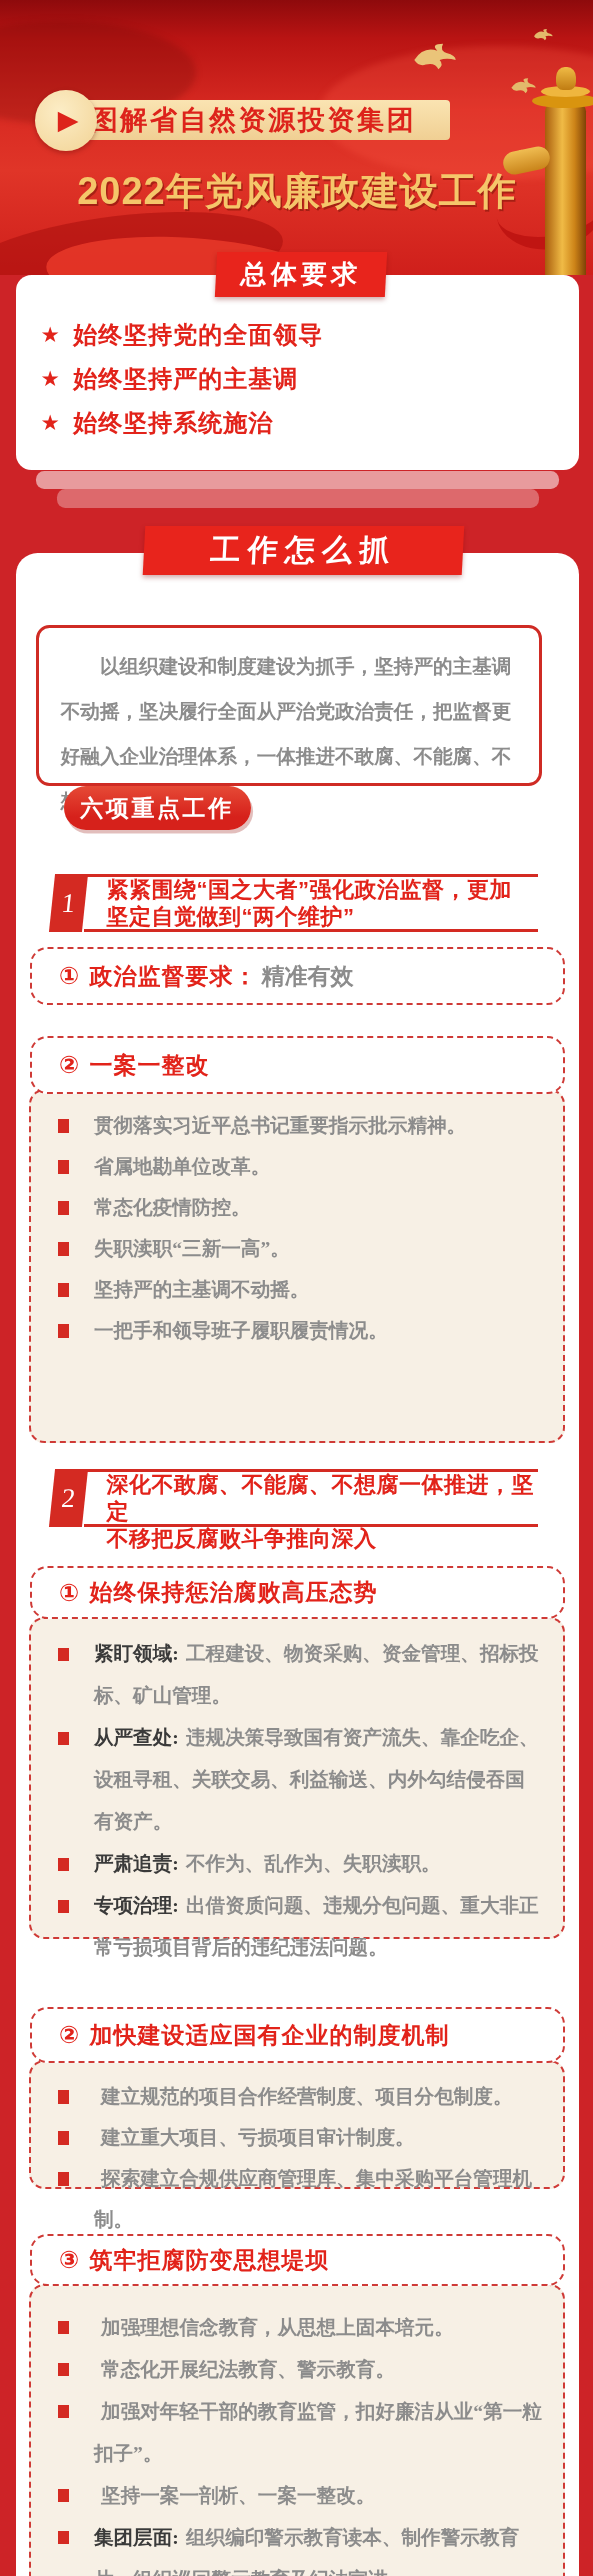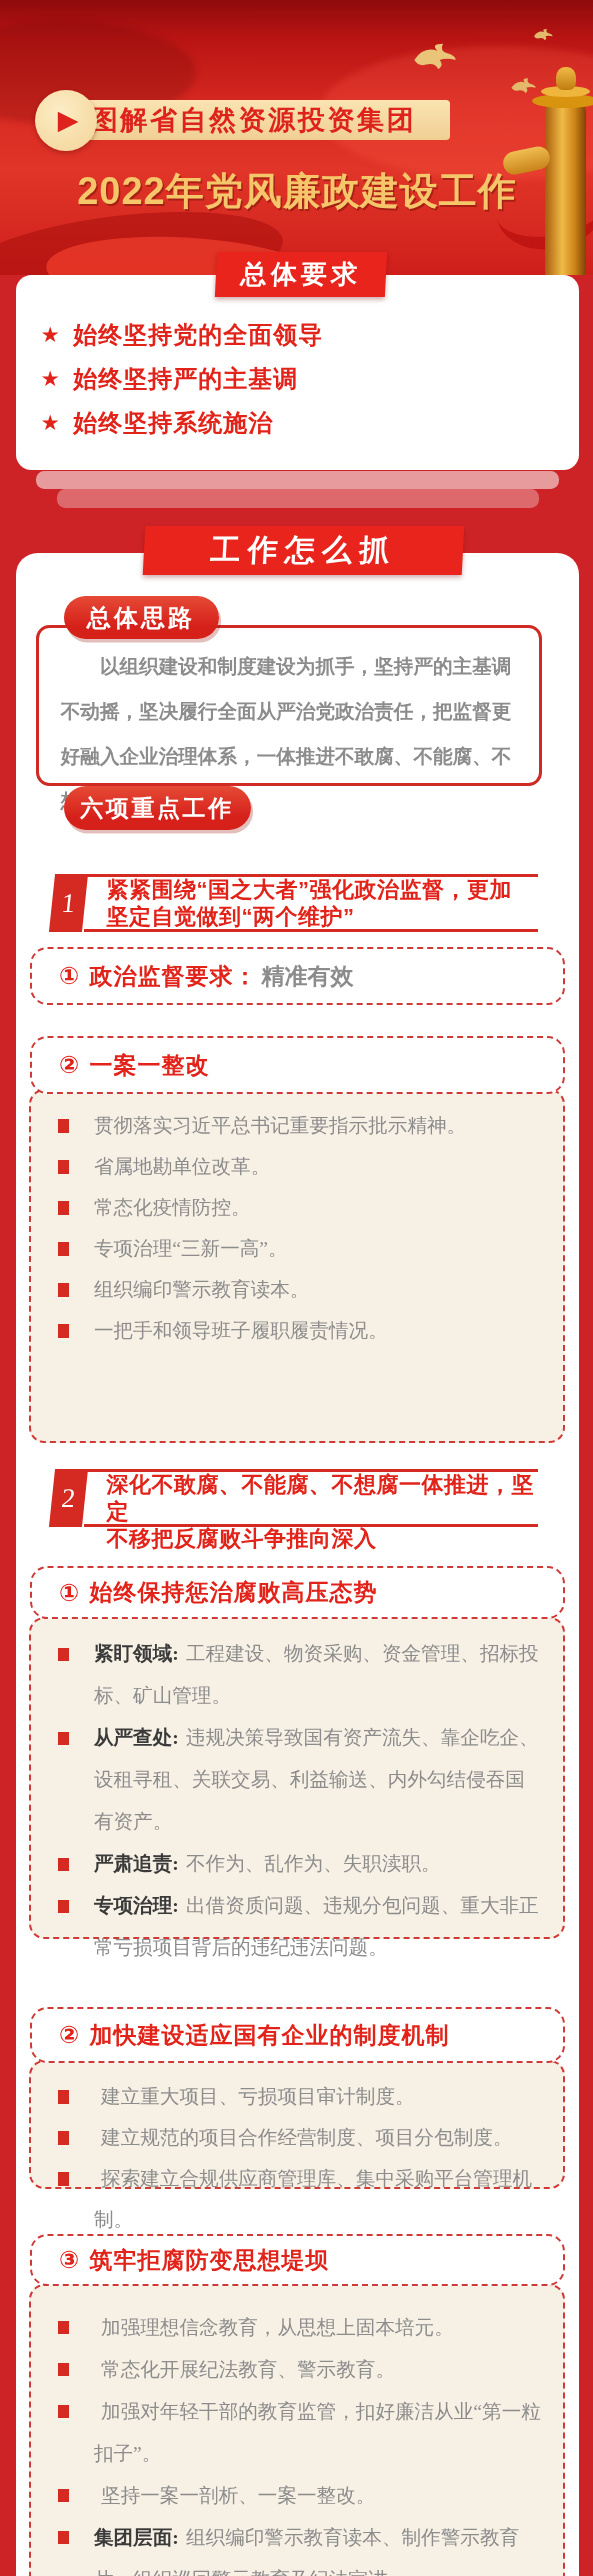--- a/index.html
+++ b/index.html
@@ -84,21 +84,21 @@
   .dash-box{position:absolute;left:14.4px;right:13.4px;background:#fff;border:2.1px dashed #cf3a36;
             border-radius:17.5px;box-sizing:border-box;display:flex;align-items:center;z-index:6;}
   .dash-box .cnum{color:#e2231a;font-size:24px;font-weight:bold;margin:0 10.3px 0 27px;}
   .dash-box .htxt{color:#e2231a;font-size:23px;font-weight:bold;letter-spacing:1px;}
   .dash-box .hval{color:#8c8c8c;font-size:23px;font-weight:bold;margin-left:4.1px;
                   font-family:"Liberation Serif","DejaVu Serif",serif;}
 
   .cream{position:absolute;left:13.4px;right:13.4px;background:#f7f0e5;border:2.1px dashed #cf3a36;
          border-radius:15.5px;box-sizing:border-box;padding:14.4px 20.6px 5.2px 27px;z-index:5;}
   .b-item{position:relative;padding-left:36px;font-family:"Liberation Serif","DejaVu Serif",serif;
-          font-weight:normal;color:#8c8c8c;font-size:19.6px;}
+          font-weight:bold;color:#8c8c8c;font-size:19.6px;}
   .lh80 .b-item{line-height:41px;} .lh82 .b-item{line-height:42px;} .lh81 .b-item{line-height:42px;}
   .sq{position:absolute;left:0;top:14.4px;width:11.3px;height:13.4px;background:#d42a22;}
   .lh80 .sq{top:14px;} .lh81 .sq{top:14px;}
   .b-item .lbl{color:#3a3a3a;margin-right:7.2px;}
 </style>
 </head>
 <body>
 
 <div class="page">
 
@@ -172,21 +172,20 @@
   </section>
   <div class="strip s1"></div>
   <div class="strip s2"></div>
 
   <div class="banner banner-how">
     <span>工作怎么抓</span>
   </div>
 
   <main class="container2">
 
-    <div class="pill pill-idea">总体思路</div>
     <div class="parabox">
       <p>以组织建设和制度建设为抓手，坚持严的主基调不动摇，坚决履行全面从严治党政治责任，把监督更好融入企业治理体系，一体推进不敢腐、不能腐、不想腐。</p>
     </div>
 
     <div class="pill pill-six">六项重点工作</div>
 
     <div class="task-banner" style="top:321px">
       <div class="tb-num">1</div>
       <div class="tb-text">
         <span>紧紧围绕“国之大者”强化政治监督，更加</span><br>
@@ -217,30 +216,30 @@
           <span>省属地勘单位改革。</span>
         </div>
 
         <div class="b-item">
           <span class="sq"></span>
           <span>常态化疫情防控。</span>
         </div>
 
         <div class="b-item">
           <span class="sq"></span>
-          <span>专项治理“三新一高”。</span>
-        </div>
-
-        <div class="b-item">
-          <span class="sq"></span>
-        </div>
-
-        <div class="b-item">
-          <span class="sq"></span>
-          <span>组织编印警示教育读本。</span>
+          <span>失职渎职“三新一高”。</span>
+        </div>
+
+        <div class="b-item">
+          <span class="sq"></span>
+        </div>
+
+        <div class="b-item">
+          <span class="sq"></span>
+          <span>坚持严的主基调不动摇。</span>
         </div>
 
         <div class="b-item">
           <span class="sq"></span>
           <span>一把手和领导班子履职履责情况。</span>
         </div>
       </div>
 
     <div class="task-banner" style="top:916px">
       <div class="tb-num">2</div>
@@ -273,25 +272,25 @@
         </div>
       </div>
 
     <div class="dash-box" style="top:1454px;height:56px">
       <span class="cnum">②</span>
       <span class="htxt">加快建设适应国有企业的制度机制</span>
     </div>
     <div class="cream lh80" style="top:1507px;height:129px">
 
         <div class="b-item">
+          <span class="sq"></span><b class="lbl"></b><span>建立规范的项目合作经营制度、项目分包制度。</span>
+        </div>
+
+        <div class="b-item">
           <span class="sq"></span><b class="lbl"></b><span>建立重大项目、亏损项目审计制度。</span>
-        </div>
-
-        <div class="b-item">
-          <span class="sq"></span><b class="lbl"></b><span>建立规范的项目合作经营制度、项目分包制度。</span>
         </div>
 
         <div class="b-item">
           <span class="sq"></span><b class="lbl"></b><span>探索建立合规供应商管理库、集中采购平台管理机制。</span>
         </div>
       </div>
 
     <div class="dash-box" style="top:1681px;height:52px">
       <span class="cnum">③</span>
       <span class="htxt">筑牢拒腐防变思想堤坝</span>

